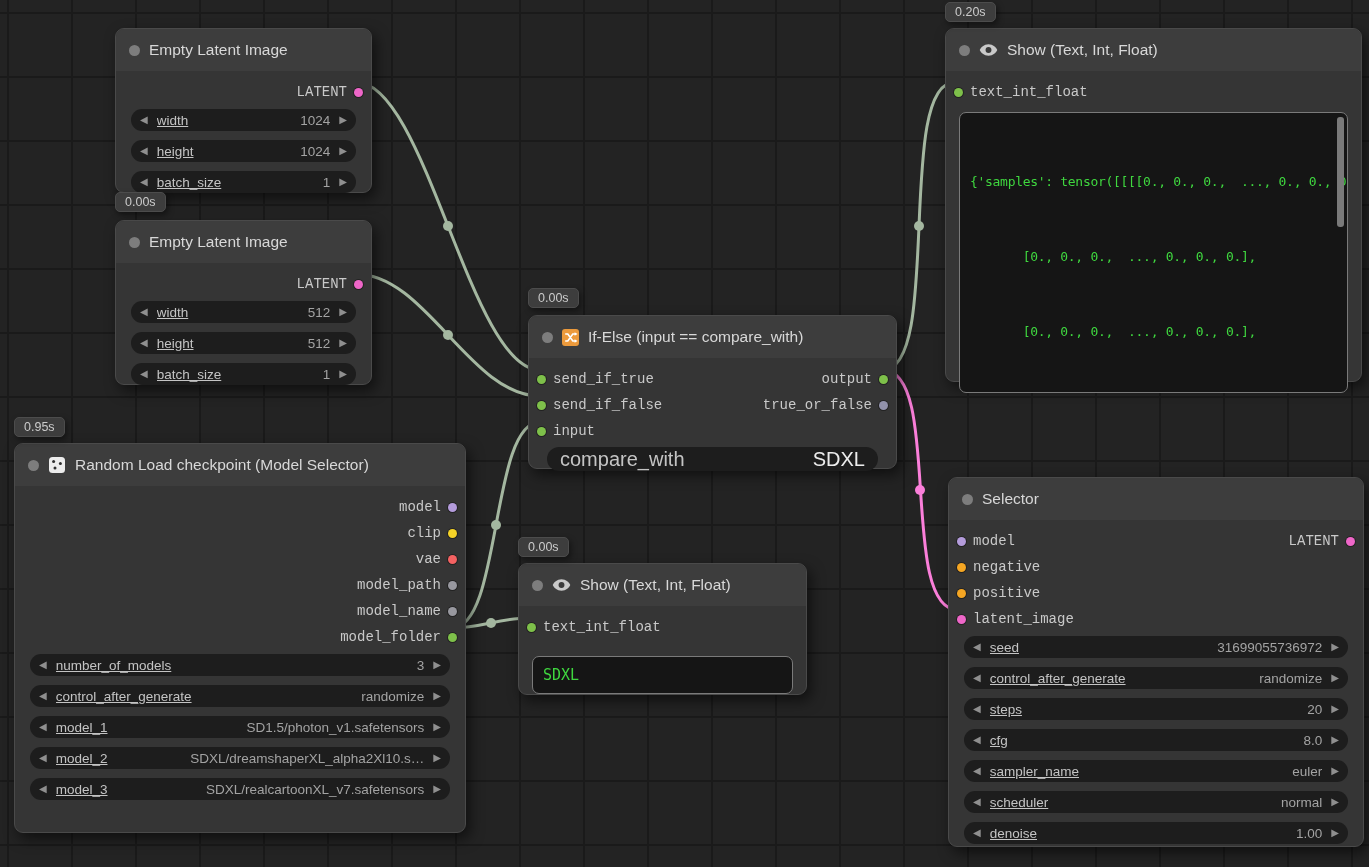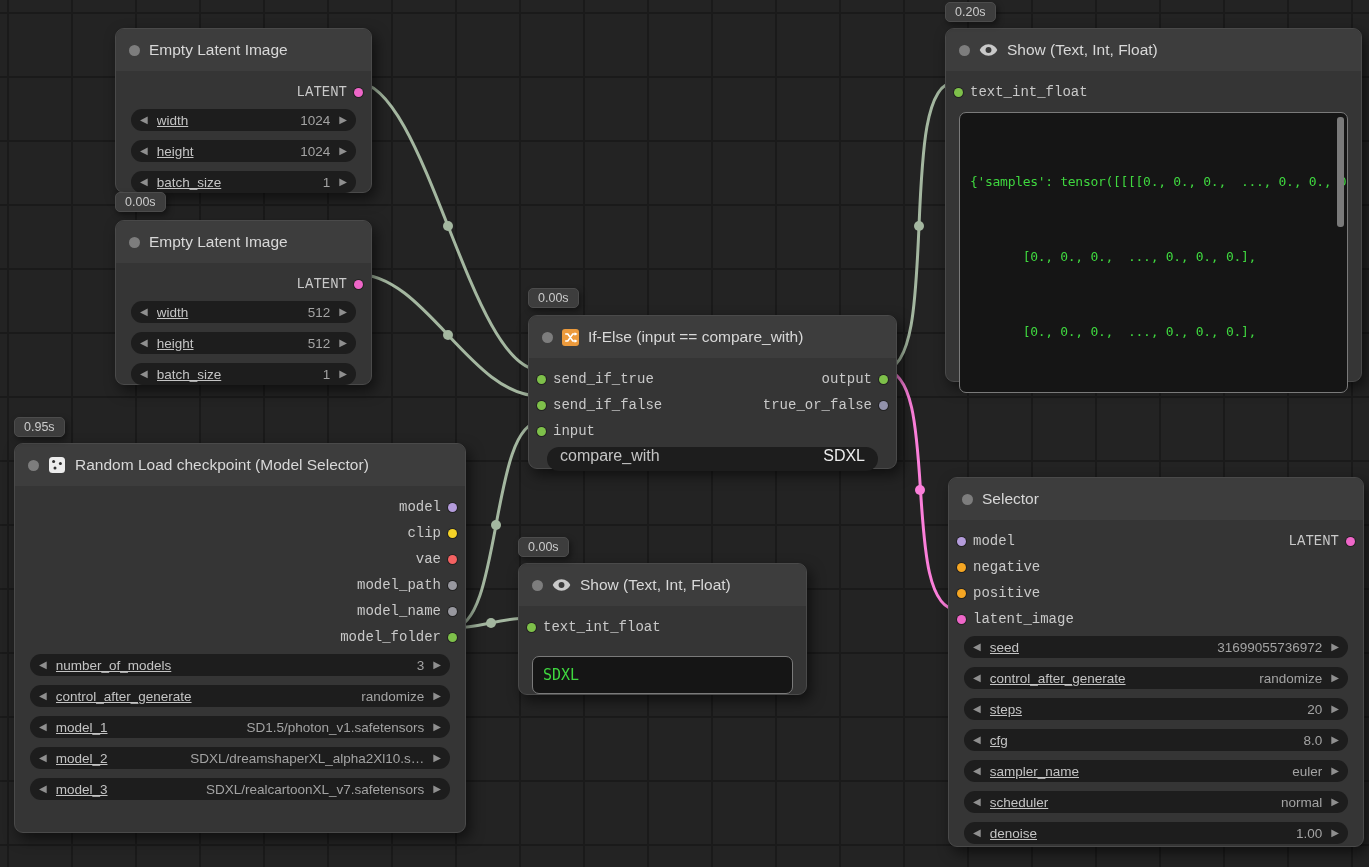--- a/index.html
+++ b/index.html
@@ -44,22 +44,22 @@
     height:22px;background:var(--widget-bg,#1d1d1d);border-radius:11px;
     display:flex;align-items:center;padding:0 9px;font-size:13.5px;
     color:#cfcfcf;margin-bottom:9px;
   }
   .warr{color:#8f8f8f;font-size:10px;flex:none;cursor:pointer;line-height:22px;}
   .wlabel{margin-left:9px;flex:1;text-align:left;color:#c4c4c4;white-space:nowrap;overflow:hidden;text-decoration:underline;}
   .wvalue{margin-right:9px;color:#a3a3a3;white-space:nowrap;}
 
   .combow{
     height:24px;margin:3px 18px 0;background:var(--widget-bg,#1d1d1d);border-radius:12px;
-    display:flex;align-items:flex-start;justify-content:space-between;
-    padding:0 13px;font-size:16px;
+    display:flex;align-items:flex-end;justify-content:space-between;
+    padding:0 13px;font-size:20px;
   }
   .combow .clabel{color:#c4c4c4;}
   .combow .cvalue{color:#ececec;}
 
   .textbox{
     background:#151515;border:1px solid #7a7a7a;border-radius:7px;
     color:var(--green-text,#3fd73f);
   }
   .textbox.single{margin:16px 13px 0;height:36px;line-height:36px;padding:0 10px;
     font-family:"DejaVu Sans Mono",monospace;font-size:15px;}

